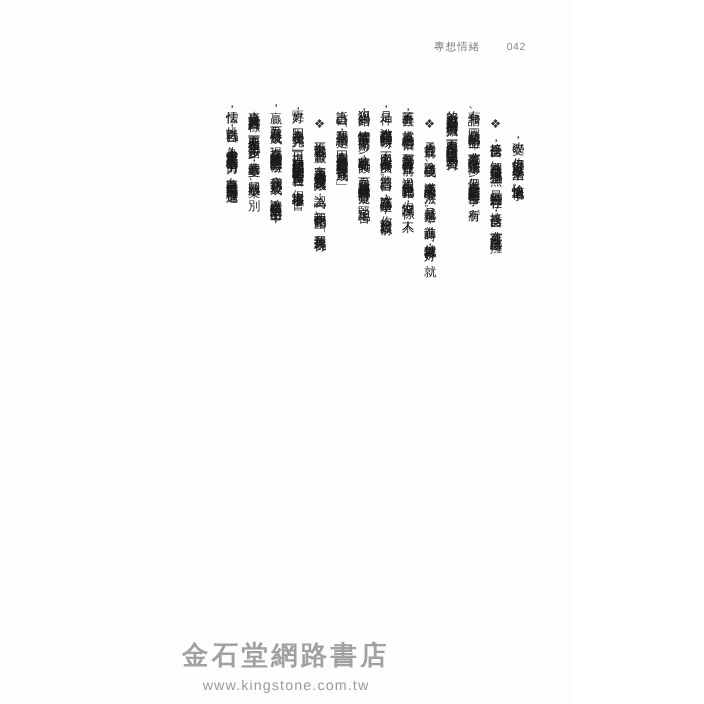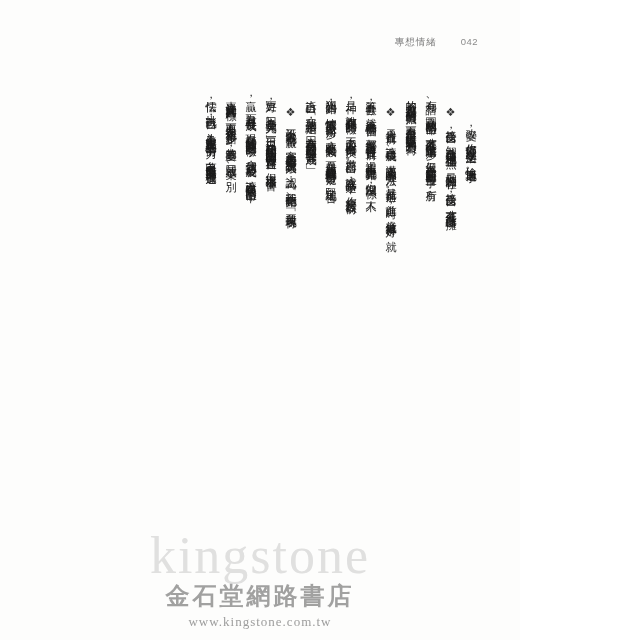--- a/index.html
+++ b/index.html
@@ -101,21 +101,21 @@
   }
   .wm-mid {
     font-family: Liberation Mono, monospace;
     font-size: 24px;
     color: rgba(130,130,130,0.75);
     letter-spacing: 3px;
     line-height: 28px;
     font-weight: bold;
   }
   .wm-small {
-    font-family: Liberation Serif, serif;
+    font-family: Liberation Sans, sans-serif;
     font-size: 13px;
     color: rgba(140,140,140,0.85);
     letter-spacing: 1px;
     margin-top: 2px;
   }
 </style>
 </head>
 <body>
 
 <div class="page">
@@ -136,18 +136,17 @@
       <div class="col">犯過的錯，怯懼得不敢向前一步，此時不要氣餒，而是應該趕機找解所有懷疑，堅定地告</div>
       <div class="col">訴自己：「我要繼續走，因為我有更大的目標等著我去完成。」</div>
       <div class="col indent-1"><span class="bullet">❖</span><span>不挑戰就不會贏、完美主義者把錯誤視為敵人，認為：「我不能犯錯」、「我要表現得</span></div>
       <div class="col">更好」，因為我是完人。」日復一日待在相同的生活圈的確很舒適自在，但這樣不僅不會</div>
       <div class="col">贏，而且有礙成長。現在是離開舒適區的時候了，我們必須成長，讓自己在有限的生命中</div>
       <div class="col">專注於真實的目標，而不要在乎會犯多少錯。真的重要，就同放棄、別</div>
       <div class="col">怯儒，挑戰自己，為生命中真正在乎的事情努力，向著自己最重要的目標邁進。</div>
     </div>
 
   <div class="wm">
-    <div class="wm-big">kingstone</div>
     <div class="wm-mid">金石堂網路書店</div>
     <div class="wm-small">www.kingstone.com.tw</div>
   </div>
 
 </div>
 
 </body></html>

